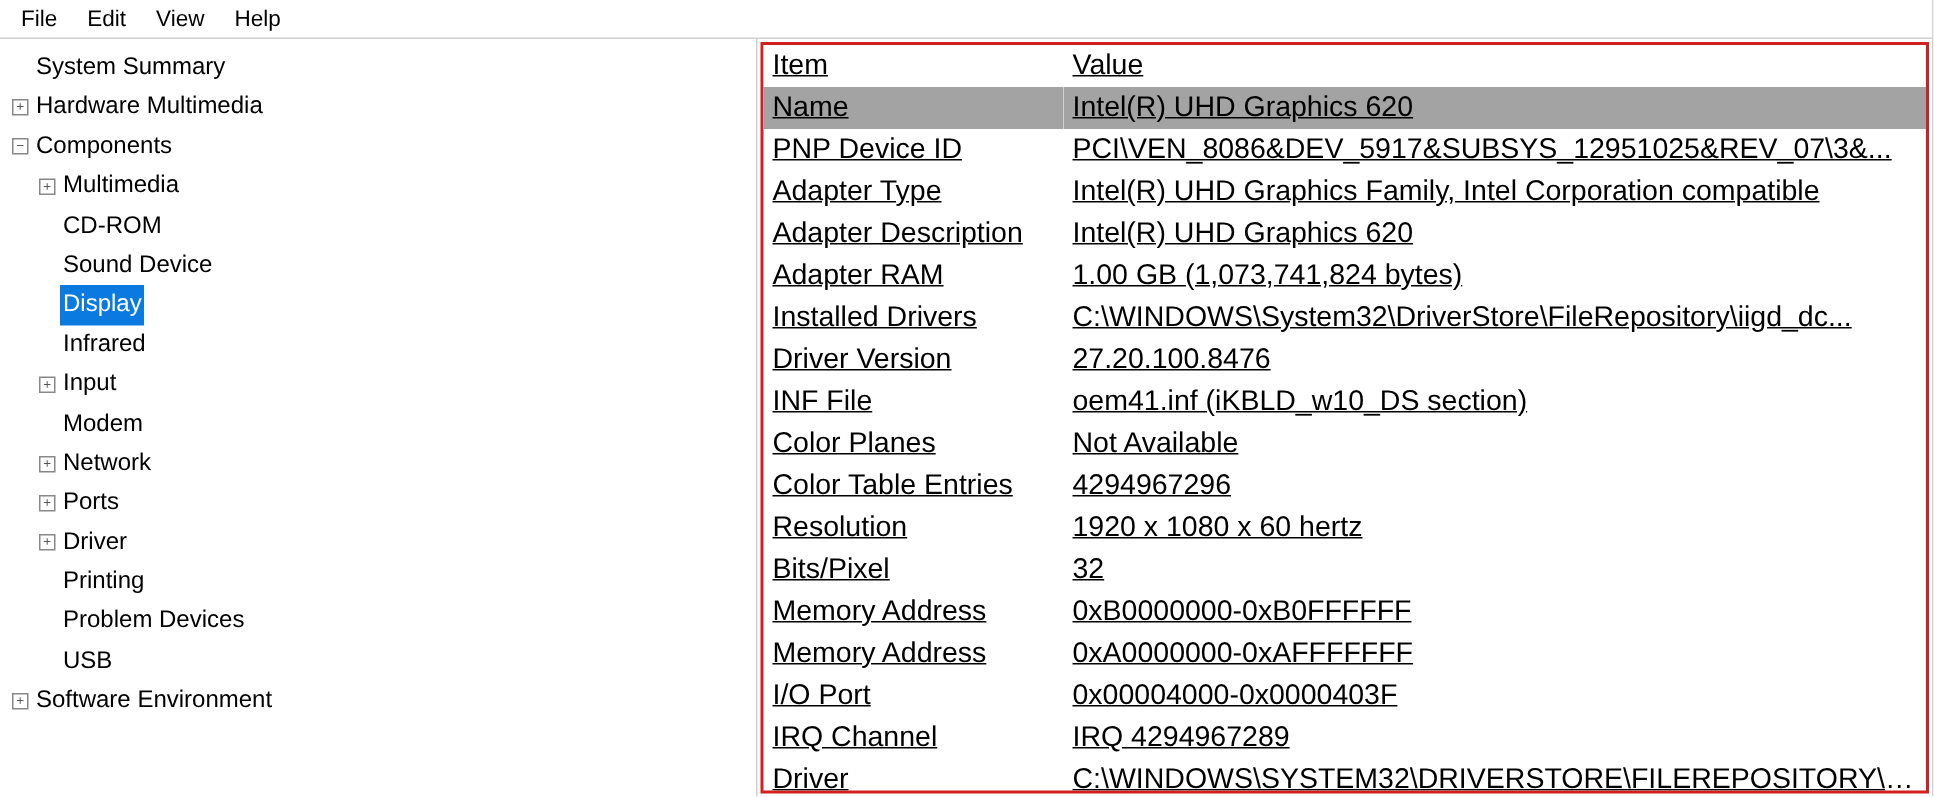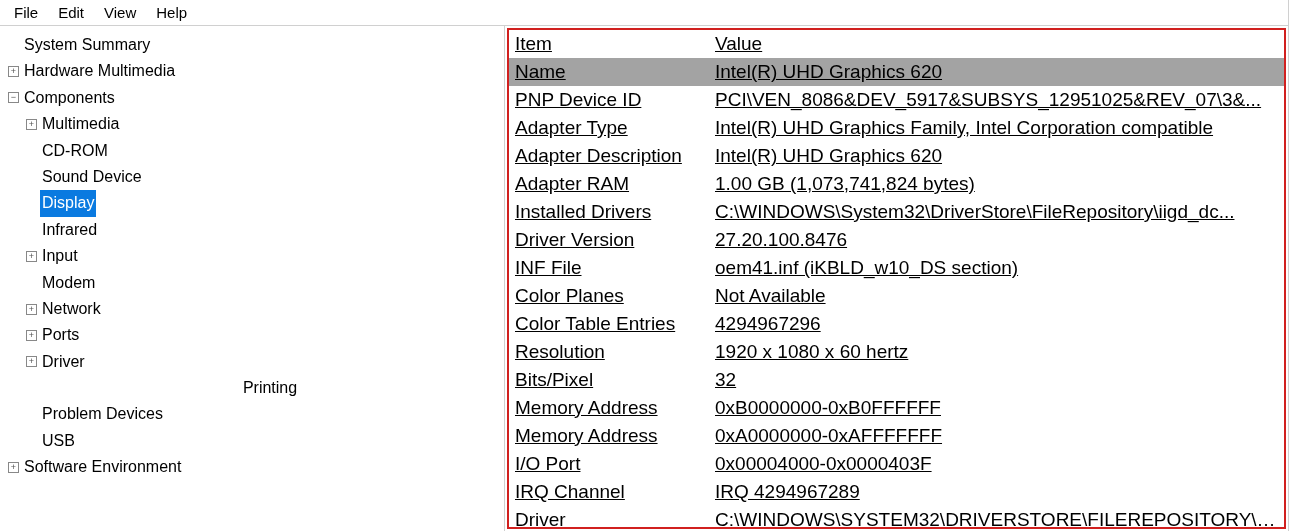--- a/index.html
+++ b/index.html
@@ -171,21 +171,21 @@
             <span class="tree-label">Network</span>
           </div>
           <div class="tree-row" style="padding-left: 18px;">
             <span class="expander ">+</span>
             <span class="tree-label">Ports</span>
           </div>
           <div class="tree-row" style="padding-left: 18px;">
             <span class="expander ">+</span>
             <span class="tree-label">Driver</span>
           </div>
-          <div class="tree-row" style="padding-left: 18px; justify-content: center;">
+          <div class="tree-row" style="padding-left: 18px;">
             <span class="expander spacer"></span>
             <span class="tree-label">Printing</span>
           </div>
           <div class="tree-row" style="padding-left: 18px;">
             <span class="expander spacer"></span>
             <span class="tree-label">Problem Devices</span>
           </div>
           <div class="tree-row" style="padding-left: 18px;">
             <span class="expander spacer"></span>
             <span class="tree-label">USB</span>

